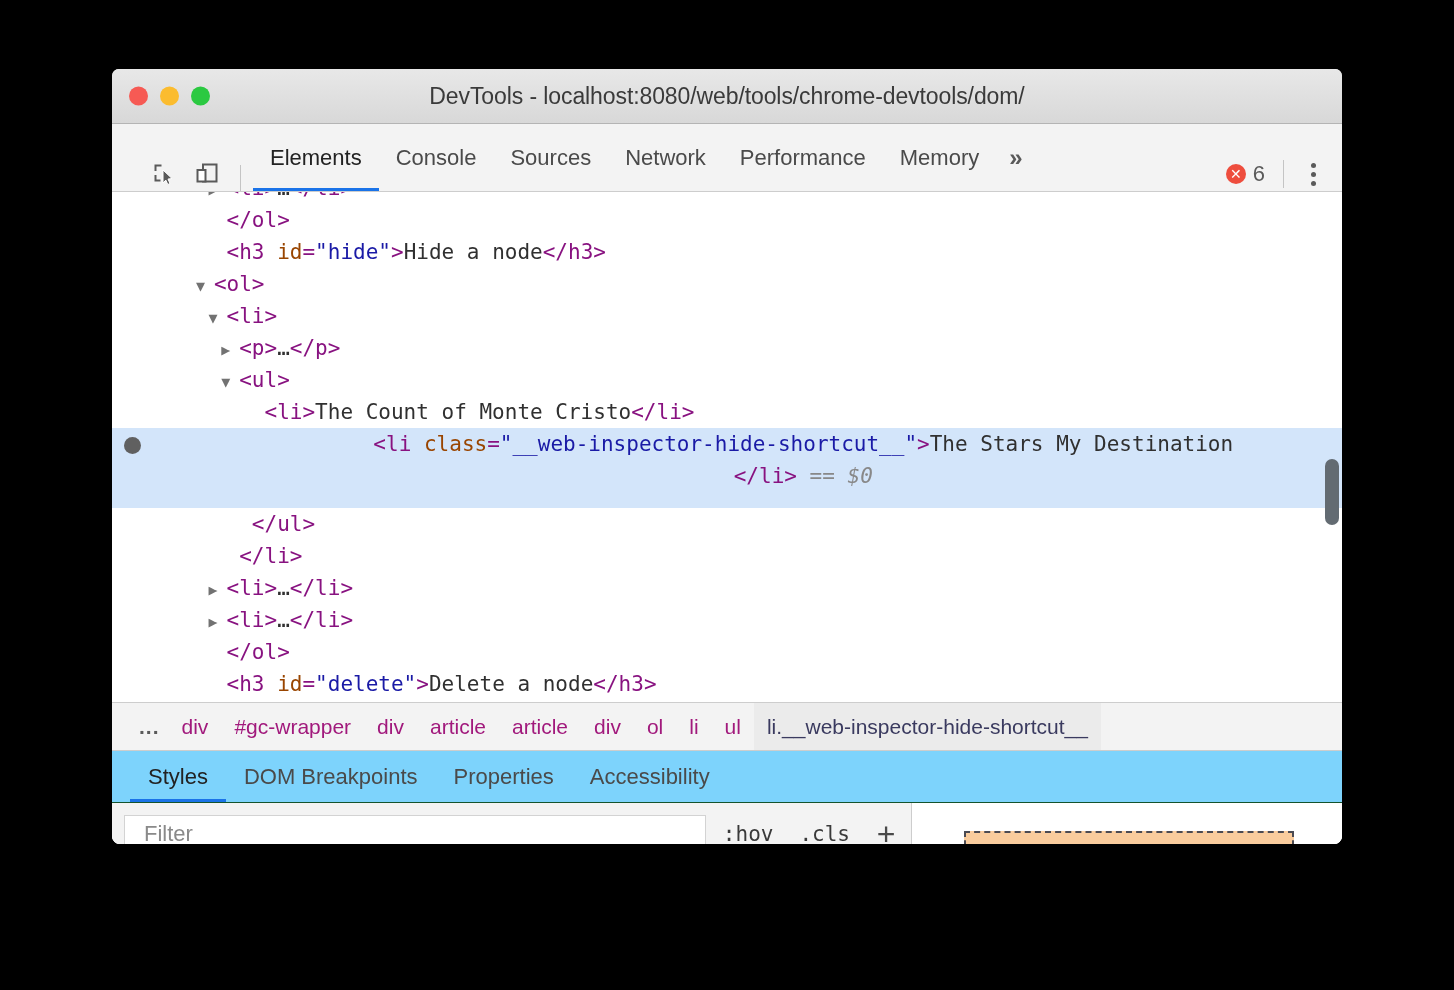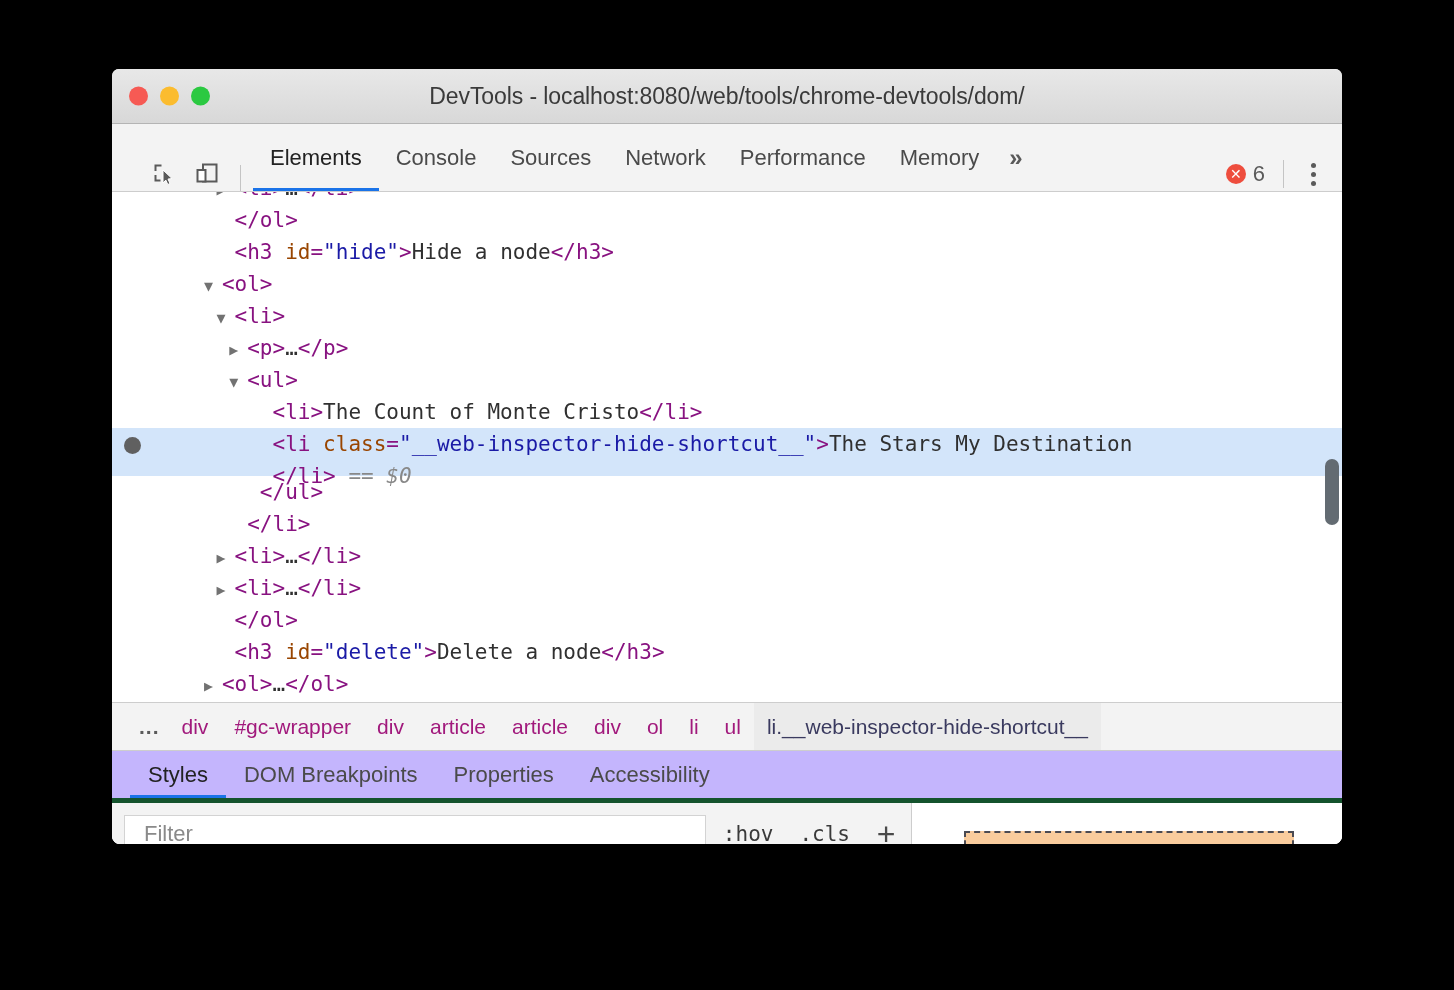--- a/index.html
+++ b/index.html
@@ -179,26 +179,27 @@
     top: -20px;
     width: 100%;
     font-family: "DejaVu Sans Mono", monospace;
     font-size: 21px;
     line-height: 32px;
     color: #303030;
     white-space: pre;
   }
   .row {
     position: relative;
-    padding-left: 16px;
+    padding-left: 8px;
     height: 32px;
   }
   .row.sel {
     background: #d3e5fa;
-    height: 48px;
+    height: 80px;
+    text-align: center;
   }
   .row .ind { display: inline-block; }
   .arrow {
     display: inline-block;
     width: 18px;
     color: #727272;
     font-size: 15px;
     text-align: left;
   }
   .tag   { color: #881280; }
@@ -255,22 +256,22 @@
     letter-spacing: 1px;
   }
   .crumb.sel {
     background: #ebebeb;
     color: #3a3a5f;
   }
 
   
   .styles-tabs {
     height: 52px;
-    background: #c4b5fd;
-    border-bottom: 5px solid #14532d;
+    background: #7dd3fc;
+    border-bottom: 1px solid #14532d;
     display: flex;
     align-items: stretch;
     padding-left: 18px;
     box-sizing: border-box;
   }
   .stab {
     position: relative;
     display: flex;
     align-items: center;
     padding: 0 18px;

